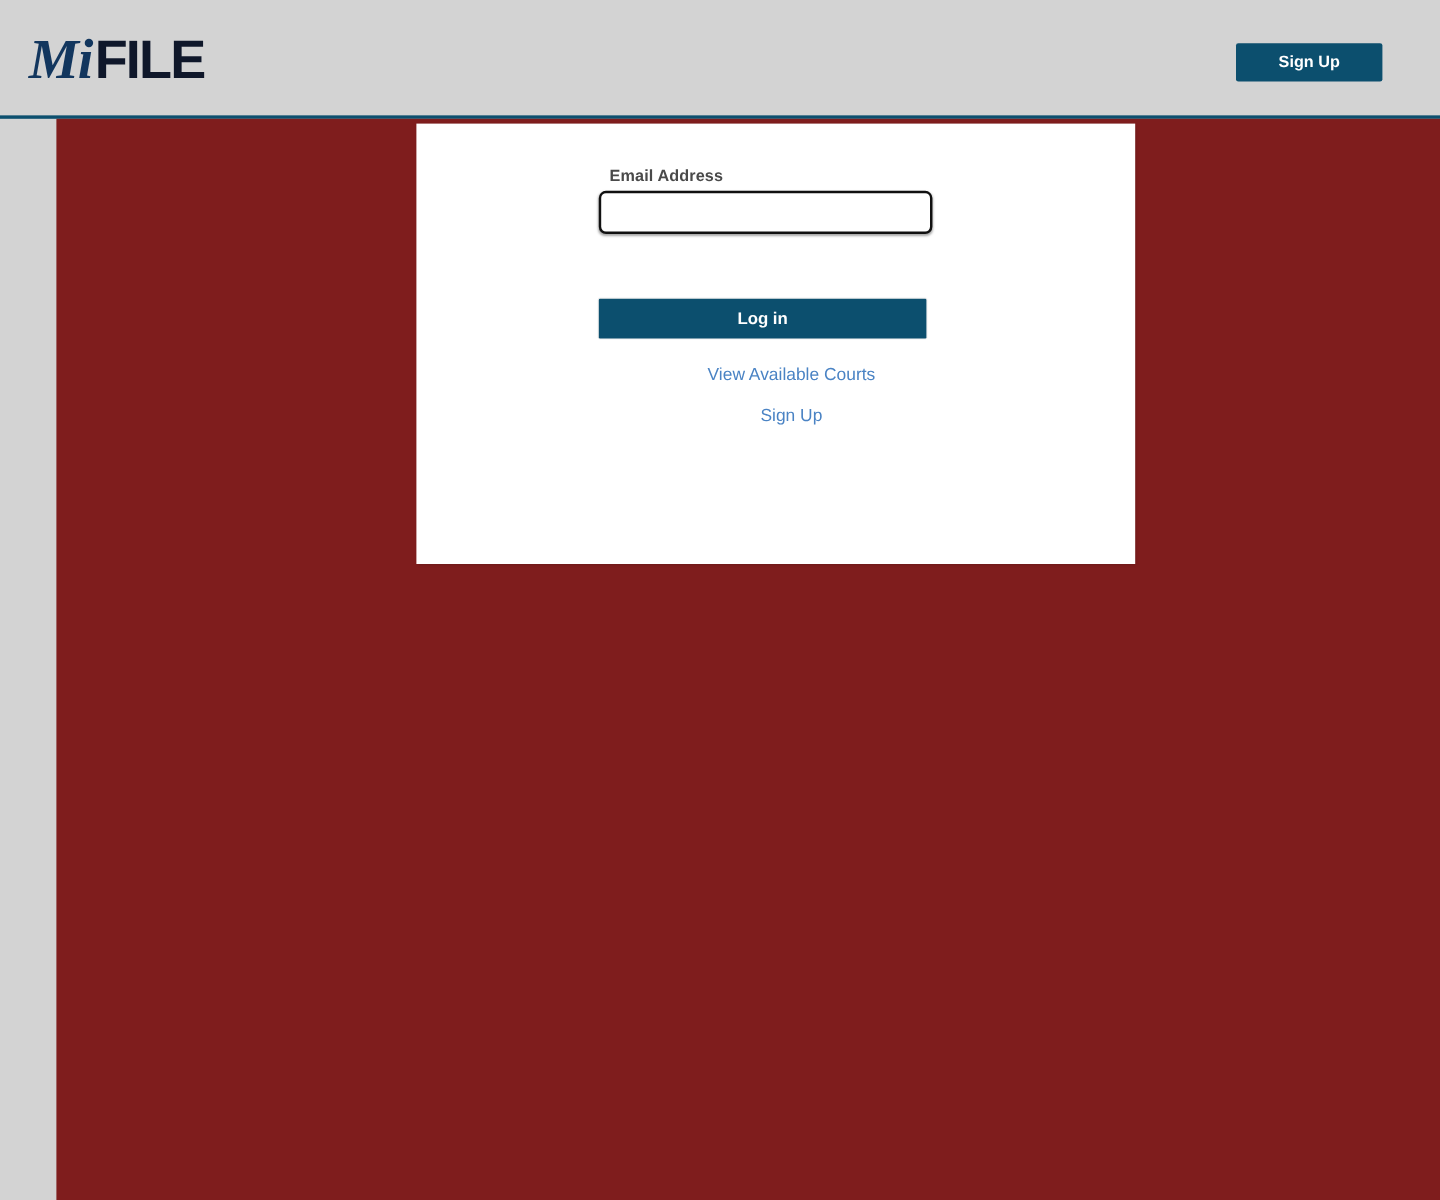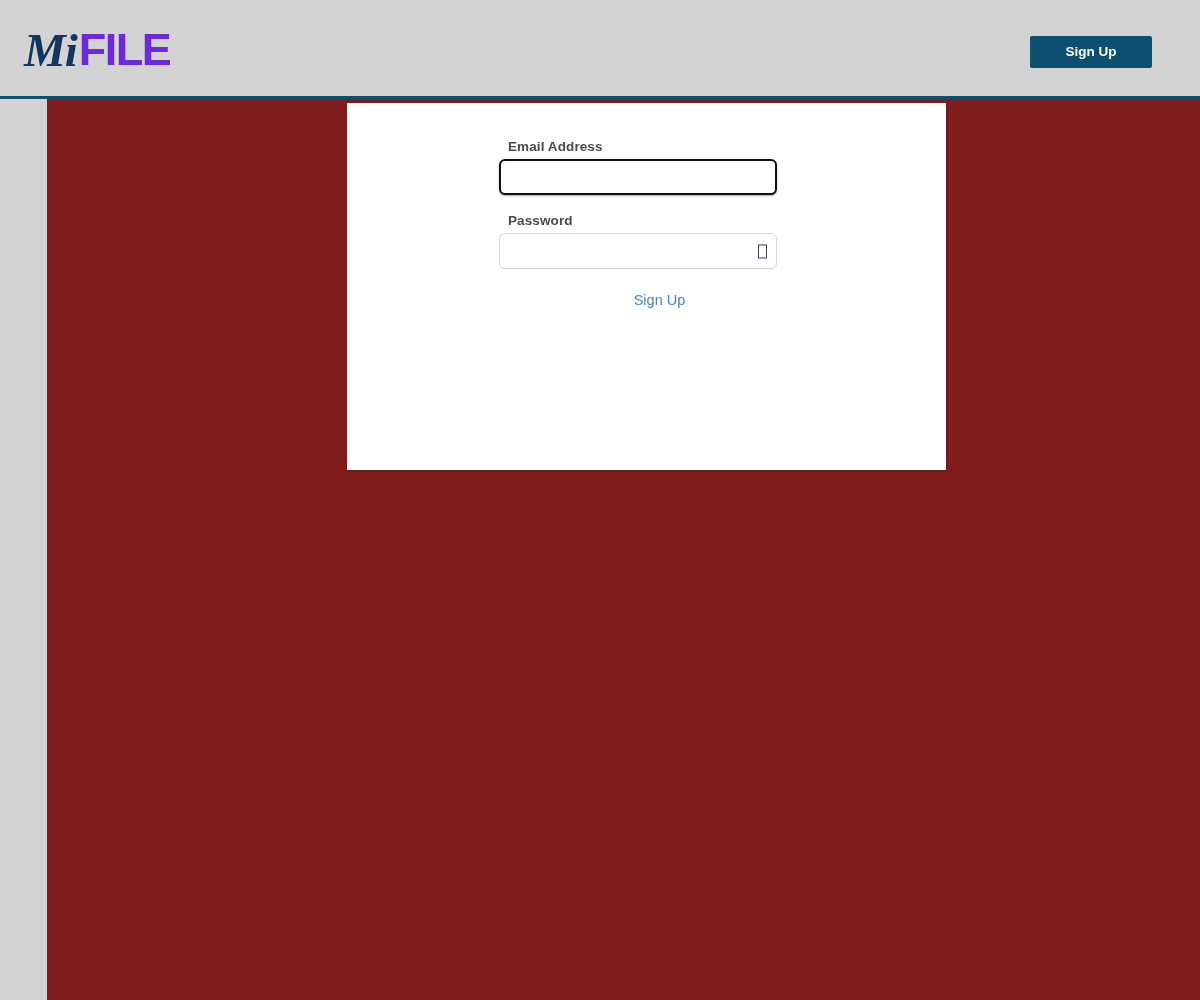--- a/index.html
+++ b/index.html
@@ -44,21 +44,21 @@
     color: #12365e;
     letter-spacing: -1px;
     position: relative;
     padding-right: 2px;
   }
   .brand-file {
     font-family: "Liberation Sans", sans-serif;
     font-weight: bold;
     font-size: 45px;
     line-height: 48px;
-    color: #6d28d9;
+    color: #0f172a;
     letter-spacing: -1.5px;
   }
   .brand-right {
     display: flex;
     flex-direction: column;
     justify-content: flex-start;
     margin-left: 3px;
     margin-top: 2px;
   }
   .brand-powered {
@@ -248,32 +248,27 @@
   <section class="login-card">
     <div class="card-inner">
 
       <div class="field-group">
         <label class="field-label indent">Email Address</label>
         <input class="text-input focused" type="email" placeholder="" style="">
       </div>
 
       <div class="gap-between"></div>
 
-      <div class="field-group">
-        <label class="field-label indent">Password</label>
-        <div class="pwd-wrap">
-          <input class="text-input plain" type="password" placeholder="" style="">
-          <button class="pwd-toggle">
-            <span class="tofu"></span>
-          </button>
+
+      <button class="login-btn">Log in</button>
+
+      <div class="links">
+        <div class="link-row">
+          <a class="app-link" href="#">View Available Courts</a>
         </div>
-      </div>
-
-
-      <div class="links">
         <div class="link-row">
           <a class="app-link" href="#">Sign Up</a>
         </div>
       </div>
 
       <div class="card-bottom-pad"></div>
     </div>
   </section>
 
 </main>

